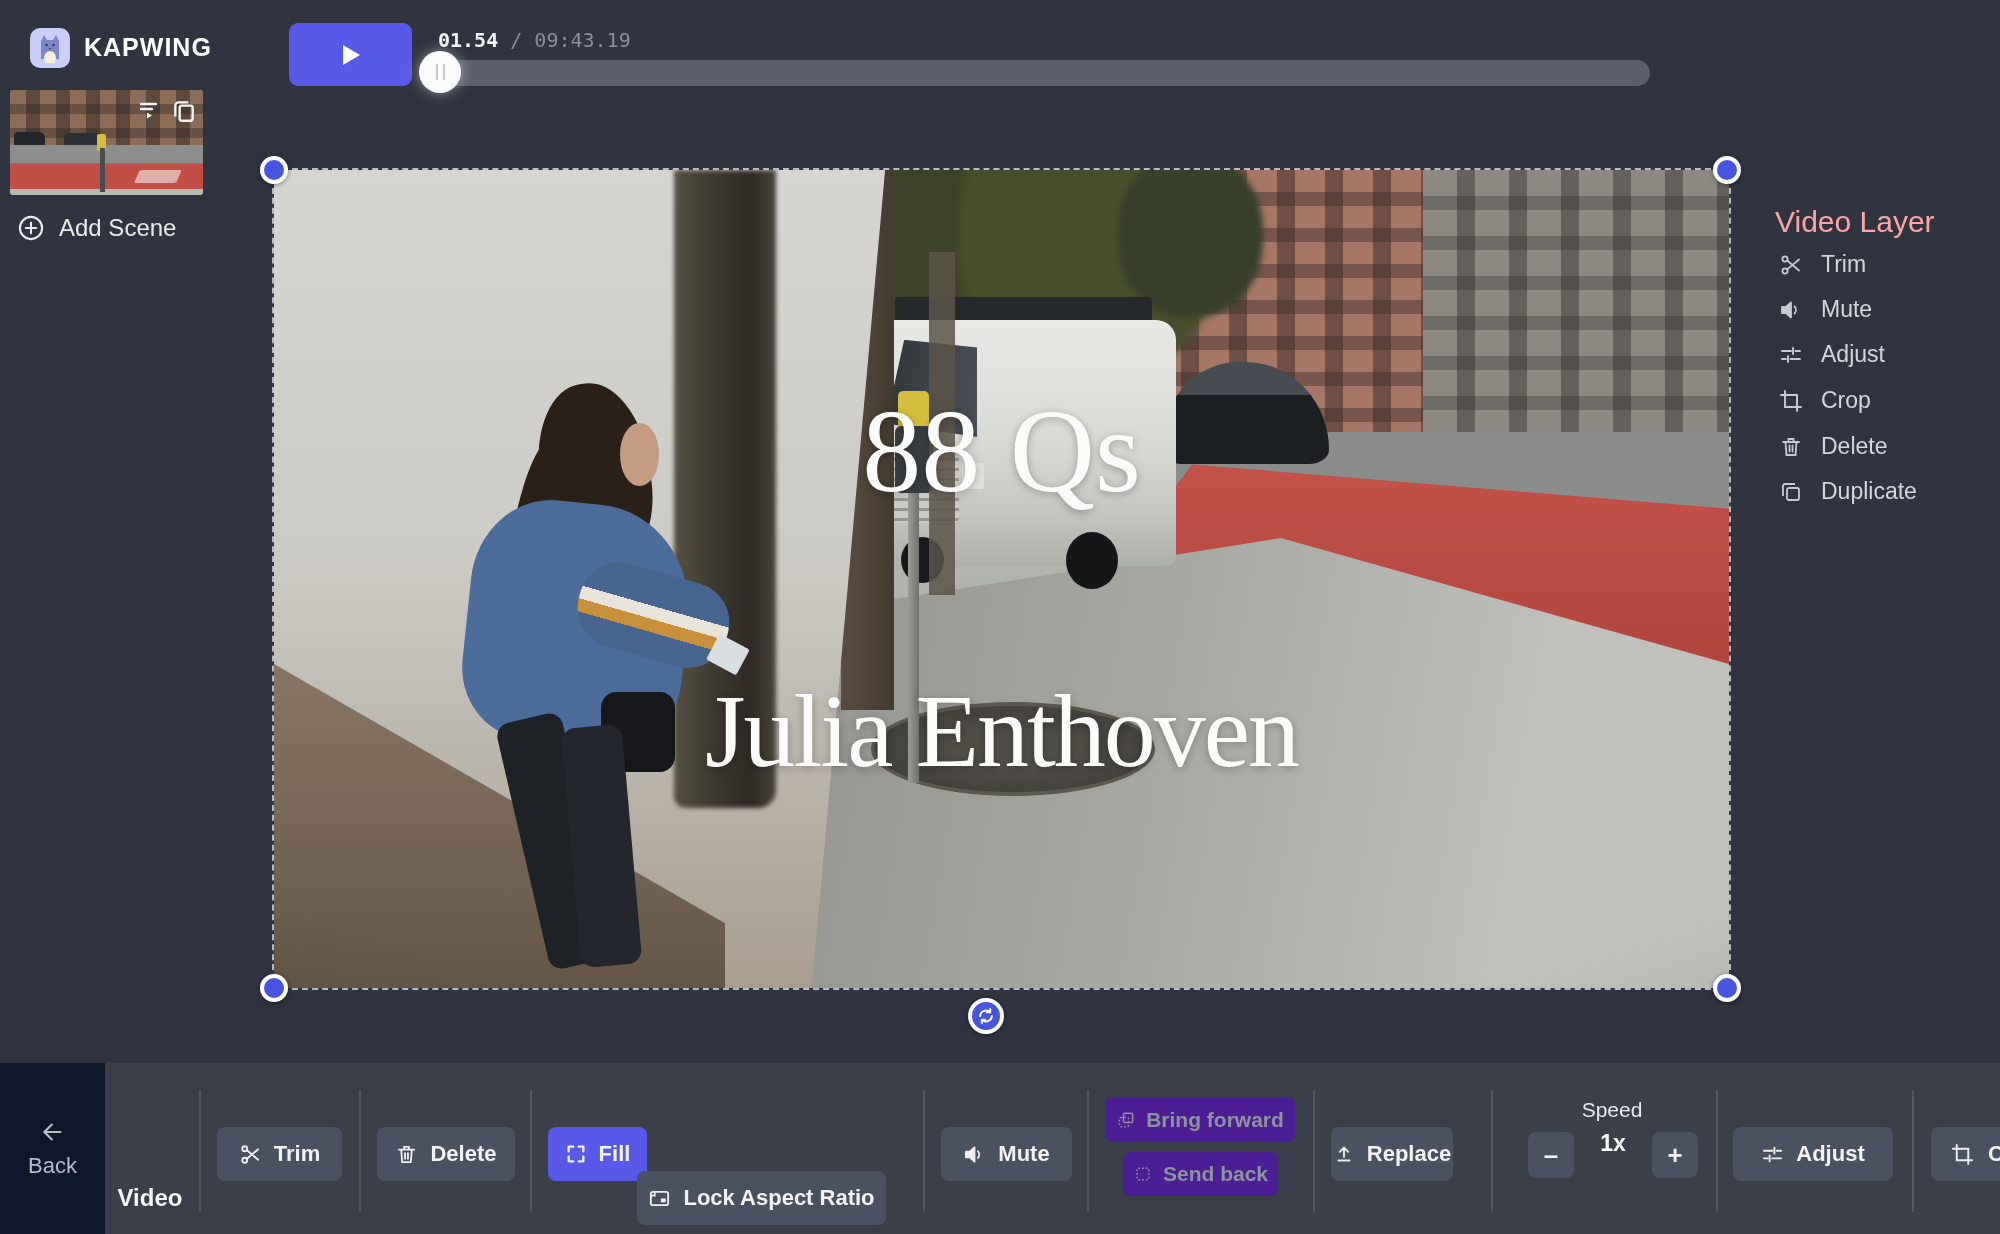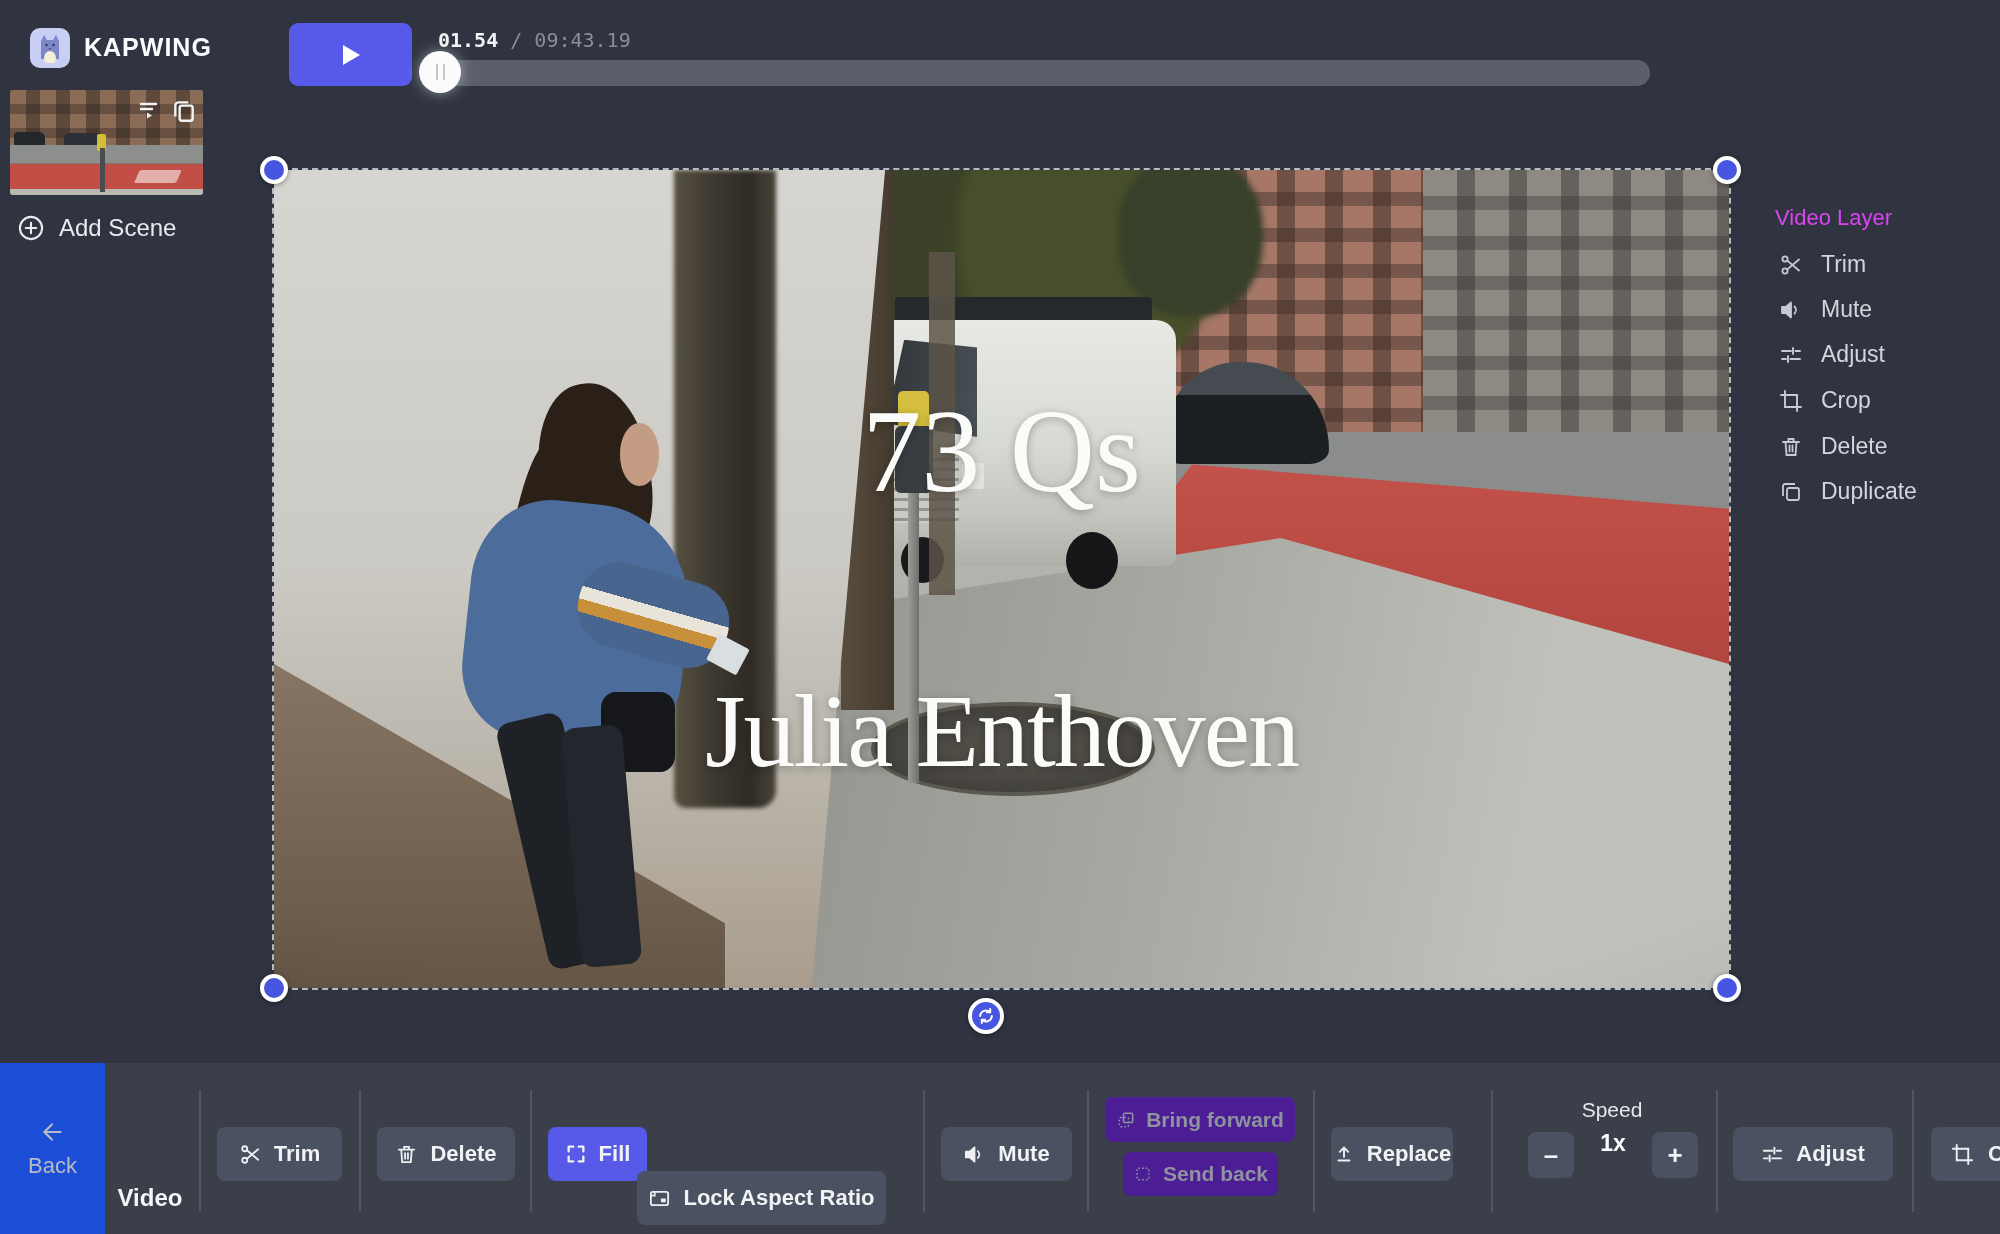--- a/index.html
+++ b/index.html
@@ -37,21 +37,21 @@
   .thumb .t-road{position:absolute;left:0;top:52%;width:100%;height:18%;background:#8D8F8C;}
   .thumb .t-red{position:absolute;left:0;top:70%;width:100%;height:24%;background:#C14F45;}
   .thumb .t-walk{position:absolute;left:0;top:94%;width:100%;height:6%;background:#B9B9B3;}
   .thumb .t-mark{position:absolute;left:66%;top:76%;width:22%;height:12%;background:rgba(255,255,255,.55);border-radius:2px;transform:skewX(-24deg);}
   .thumb .t-meter{position:absolute;left:45%;top:42%;width:5%;height:16%;background:#D4BE3A;border-radius:2px;}
   .thumb .t-pole{position:absolute;left:46.5%;top:55%;width:2.5%;height:42%;background:#4A4D50;}
   .t-icons{position:absolute;right:6px;top:8px;display:flex;gap:10px;color:#F2F3F4;}
   .addscene{left:17px;top:214px;display:flex;align-items:center;gap:14px;color:#E9EAEC;font-size:24px;cursor:pointer;}
 
   
-  .lp-title{left:1775px;top:205px;font-size:22px;color:#d946ef;}
+  .lp-title{left:1775px;top:205px;font-size:30px;color:#fca5a5;}
   .lp-item{left:1779px;display:flex;align-items:center;gap:18px;font-size:23px;color:#D2D6DC;cursor:pointer;}
   .lp-item .ic{color:#C6CBD3;}
 
   
   .canvas-wrap{left:272px;top:168px;width:1455px;height:818px;border:2px dashed rgba(206,211,219,.85);}
   .video{position:absolute;inset:0;overflow:hidden;background:#B4B6B3;}
   .handle{width:20px;height:20px;border-radius:50%;background:#4656E0;border:4px solid #fff;
           box-shadow:0 1px 5px rgba(0,0,0,.4);cursor:pointer;z-index:30;}
   .rotate{left:968px;top:998px;width:28px;height:28px;border-radius:50%;background:#4656E0;border:4px solid #fff;
           box-shadow:0 1px 5px rgba(0,0,0,.4);display:flex;align-items:center;justify-content:center;color:#fff;cursor:pointer;z-index:30;}
@@ -125,21 +125,21 @@
   .v-vignette{inset:0;background:radial-gradient(120% 100% at 50% 45%,transparent 60%,rgba(20,22,26,.18));}
   
   .ov{left:50%;transform:translate(-50%,-50%);font-family:"Liberation Serif",serif;color:#FBFBF9;
       text-shadow:0 2px 8px rgba(0,0,0,.28);white-space:nowrap;z-index:20;}
   .ov1{top:34.5%;font-size:118px;}
   .ov2{top:51%;font-size:96px;}
   .ov3{top:68.5%;font-size:104px;letter-spacing:-2px;}
 
   
   .bbar{left:0;top:1063px;width:2000px;height:171px;background:#3A3F4A;}
-  .backpanel{left:0;top:1063px;width:105px;height:171px;background:#1d4ed8;display:flex;flex-direction:column;
+  .backpanel{left:0;top:1063px;width:105px;height:171px;background:#0f172a;display:flex;flex-direction:column;
       align-items:center;justify-content:center;gap:8px;color:#B6BBC4;cursor:pointer;}
   .backpanel .blbl{font-size:22px;}
   .ctx{left:118px;top:1112px;width:64px;height:171px;display:flex;align-items:center;justify-content:center;
       font-size:24px;font-weight:600;color:#F5F6F8;}
   .vdiv{width:2px;top:1090px;height:122px;background:#565D6A;opacity:.8;}
   .btn{height:54px;top:1127px;border-radius:8px;background:#4A5160;color:#F0F2F4;font-size:22px;font-weight:600;
       display:flex;align-items:center;justify-content:center;gap:12px;cursor:pointer;}
   .btn .ic{color:#EDEFF2;}
   .btn-primary{background:#575AE8;}
   .btn-ghost{background:#4c1d95;color:#8E939E;height:45px;font-size:21px;gap:10px;}
@@ -324,21 +324,21 @@
           <div class="w-hair"></div>
           <div class="w-face"></div>
         <div class="w-jacket"></div>
           <div class="w-sleeve"></div>
           <div class="w-phone"></div>
         <div class="w-shirt"></div>
           <div class="w-leg1"></div>
           <div class="w-leg2"></div>
       </div>
       <div class="v v-vignette"></div>
-      <div class="abs ov ov1">73 Qs</div>
+      <div class="abs ov ov1">88 Qs</div>
       <div class="abs ov ov3">Julia Enthoven</div>
     </div>
   </div>
   <div class="abs handle" style="left:260px;top:156px;"></div>
   <div class="abs handle" style="left:1713px;top:156px;"></div>
   <div class="abs handle" style="left:260px;top:974px;"></div>
   <div class="abs handle" style="left:1713px;top:974px;"></div>
   <div class="abs rotate">
     <span>
       <svg width="20" height="20" viewBox="0 0 24 24" fill="none" stroke="#fff" stroke-width="2.4" stroke-linecap="round">

